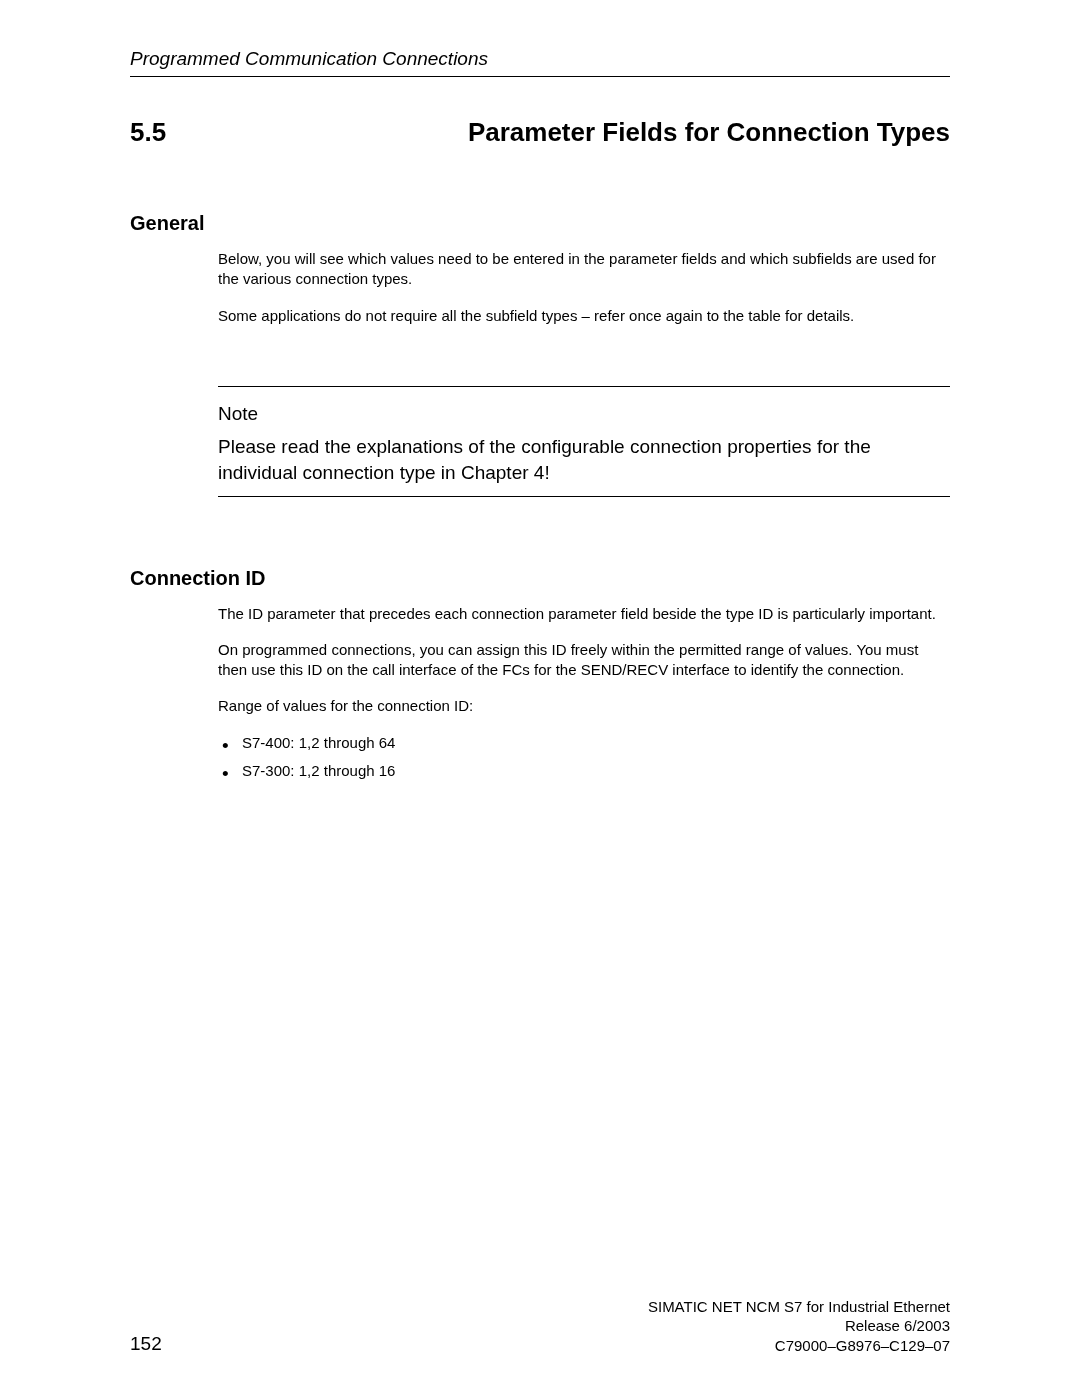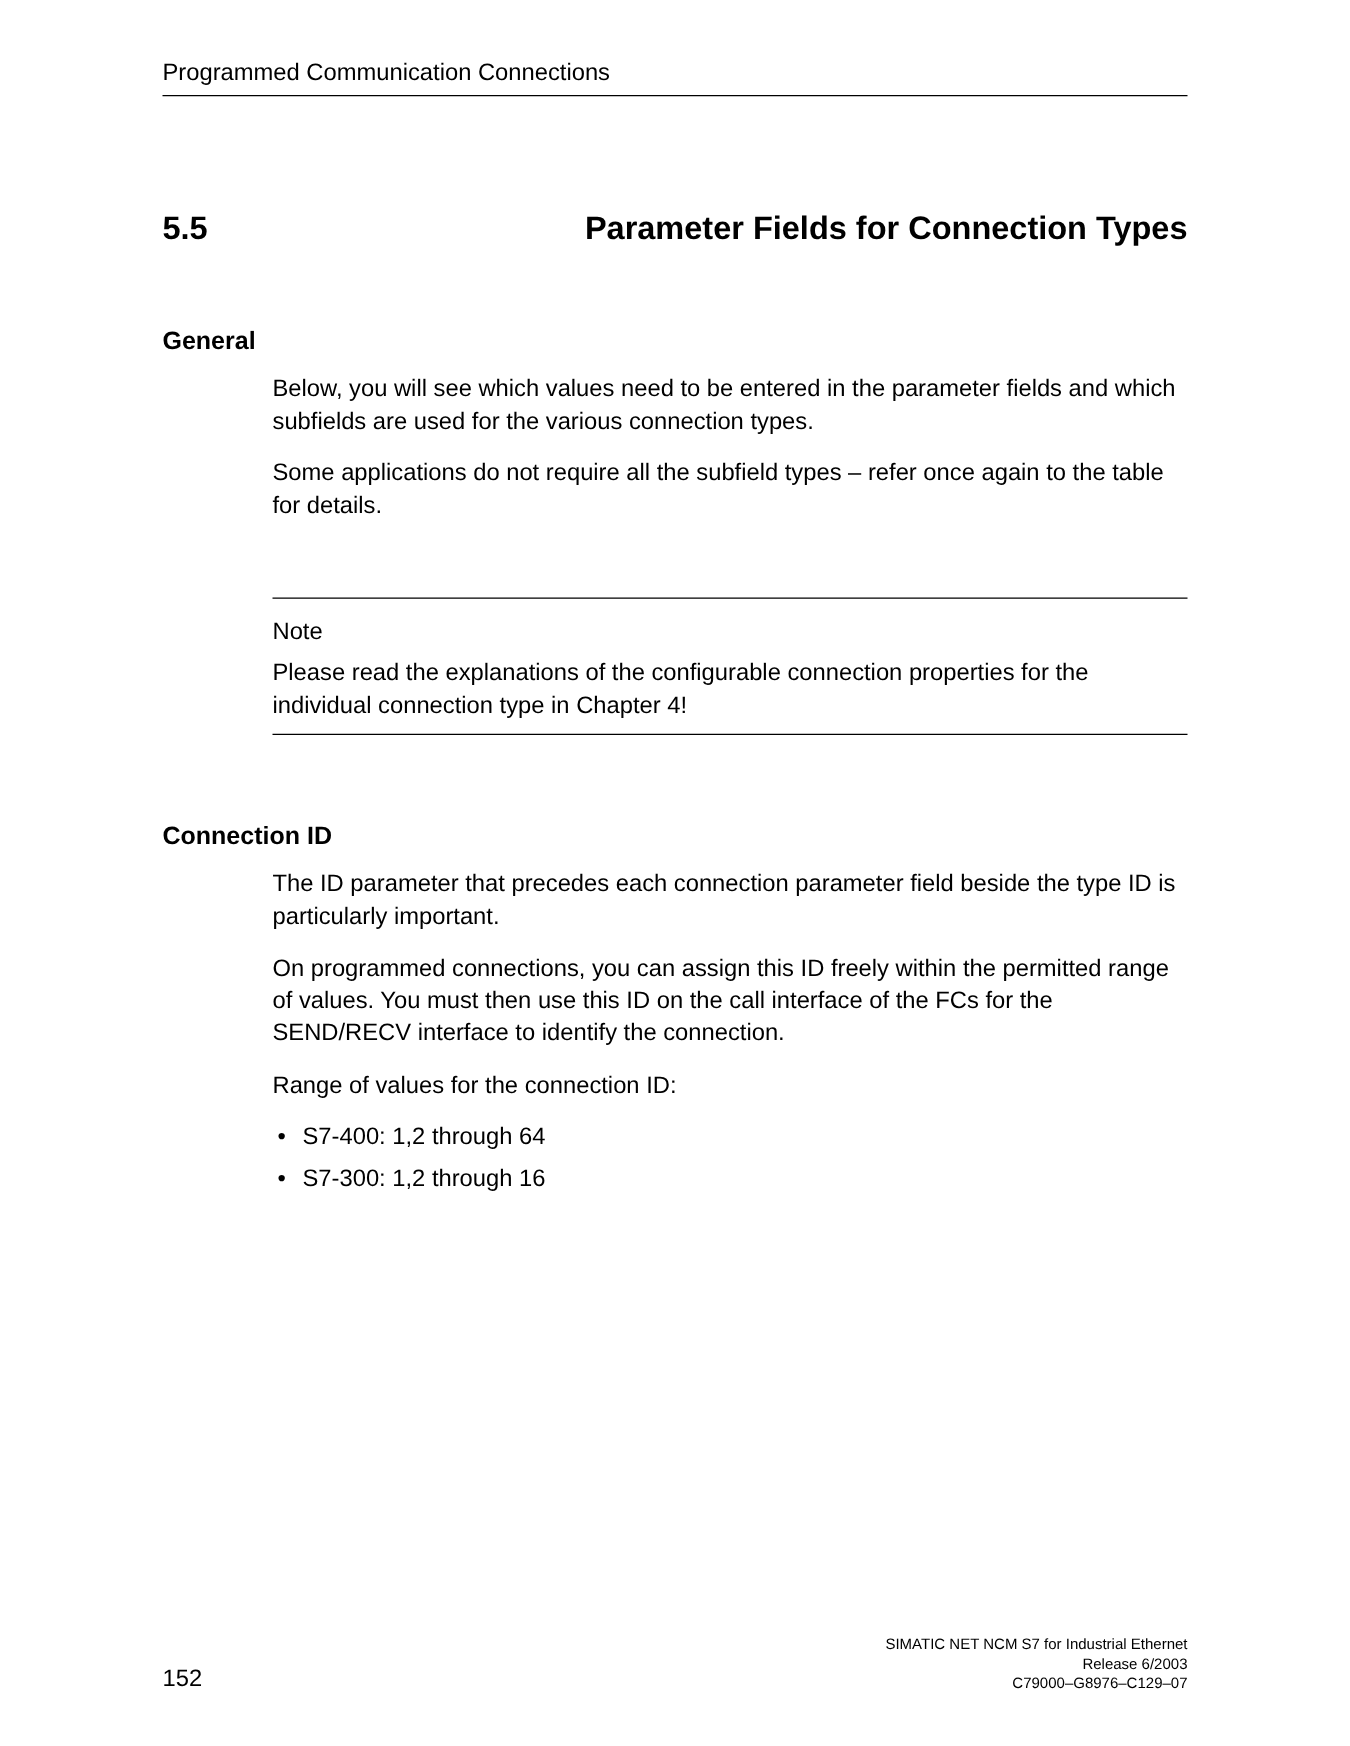--- a/index.html
+++ b/index.html
@@ -12,42 +12,43 @@
     position: relative;
   }
   .page {
     position: absolute;
     left: 130px;
     right: 130px;
     top: 48px;
     bottom: 40px;
   }
   .running-header {
+    font-style: italic;
     font-size: 19px;
     padding-bottom: 6px;
     border-bottom: 1.5px solid #000;
-    margin-bottom: 90px;
+    margin-bottom: 40px;
   }
   .section-heading {
     display: flex;
     font-weight: bold;
     font-size: 26px;
     margin-bottom: 64px;
     justify-content: space-between;
   }
   .section-number { width: 76px; flex-shrink: 0; }
   .section-title { }
   .subheading {
     font-weight: bold;
     font-size: 20px;
     margin-bottom: 14px;
   }
   .body-block {
     margin-left: 88px;
-    font-size: 19px;
+    font-size: 15px;
     line-height: 1.35;
   }
   .para { margin-bottom: 16px; }
   .note-box {
     margin-left: 88px;
     margin-top: 60px;
     margin-bottom: 70px;
     border-top: 1.5px solid #000;
     border-bottom: 1.5px solid #000;
     padding-top: 14px;
@@ -81,21 +82,21 @@
     right: 130px;
     bottom: 42px;
     display: flex;
     justify-content: space-between;
     align-items: flex-end;
     font-size: 17px;
   }
   .footer-right {
     text-align: right;
     line-height: 1.3;
-    font-size: 12px;
+    font-size: 15px;
   }
   .page-number { font-size: 19px; }
 </style>
 </head>
 <body>
 
 <div class="page">
 
   <div class="running-header">Programmed Communication Connections</div>
 

